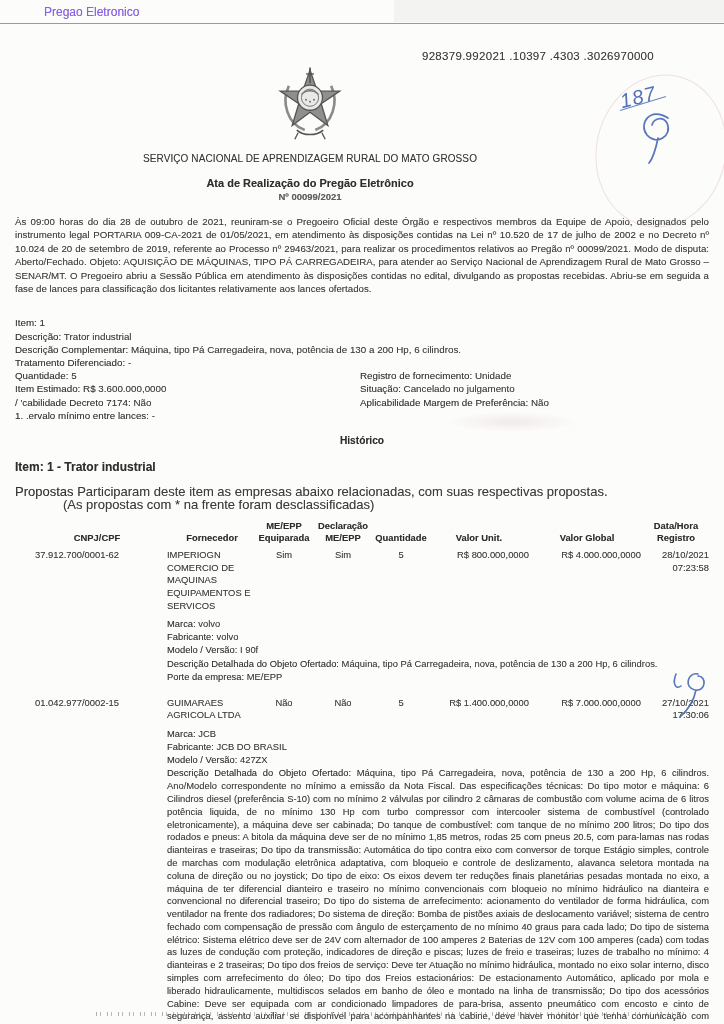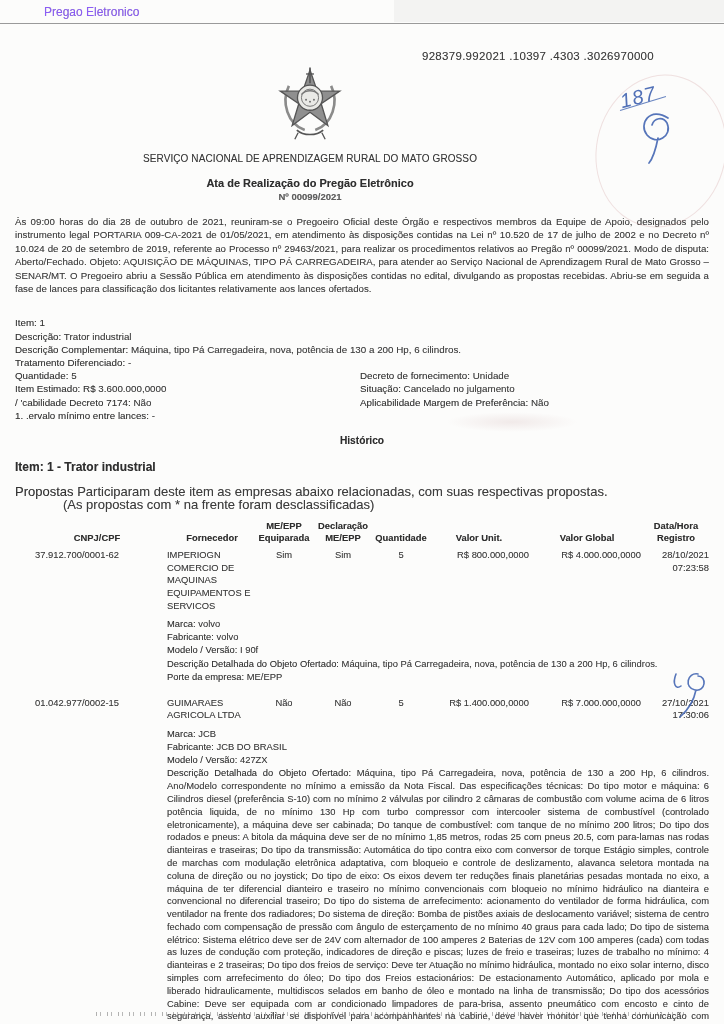--- a/index.html
+++ b/index.html
@@ -105,21 +105,21 @@
     <div>
       <span class="b">Tratamento Diferenciado:</span>
       <span>-</span>
     </div>
     <div class="pair">
       <div class="left">
         <span class="b">Quantidade:</span>
         <span>5</span>
       </div>
       <div>
-        <span class="b">Decreto de fornecimento:</span>
+        <span class="b">Registro de fornecimento:</span>
         <span>Unidade</span>
       </div>
     </div>
     <div class="pair">
       <div class="left">
         <span class="b">Item Estimado: R$</span>
         <span>3.600.000,0000</span>
       </div>
       <div>
         <span class="b">Situação:</span>

